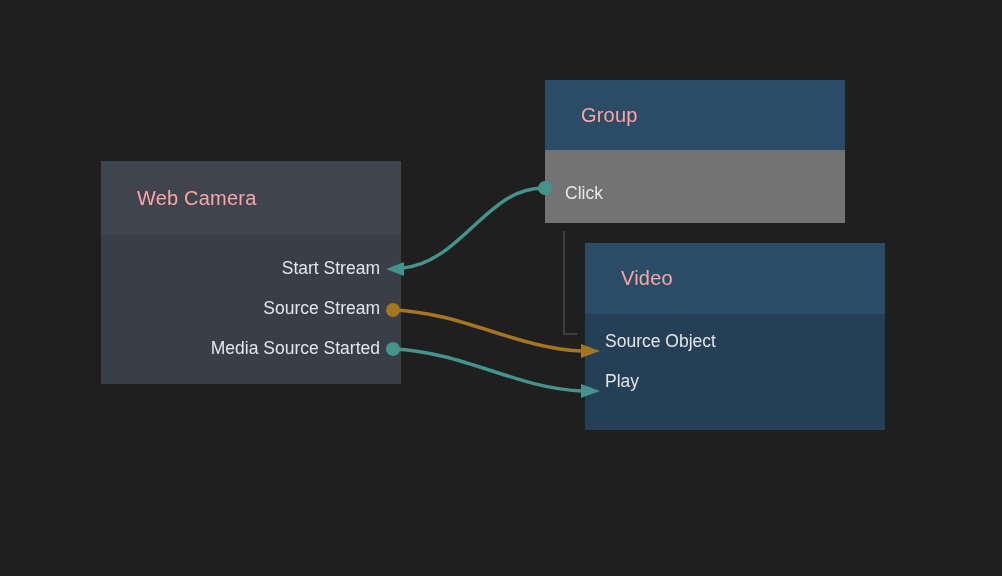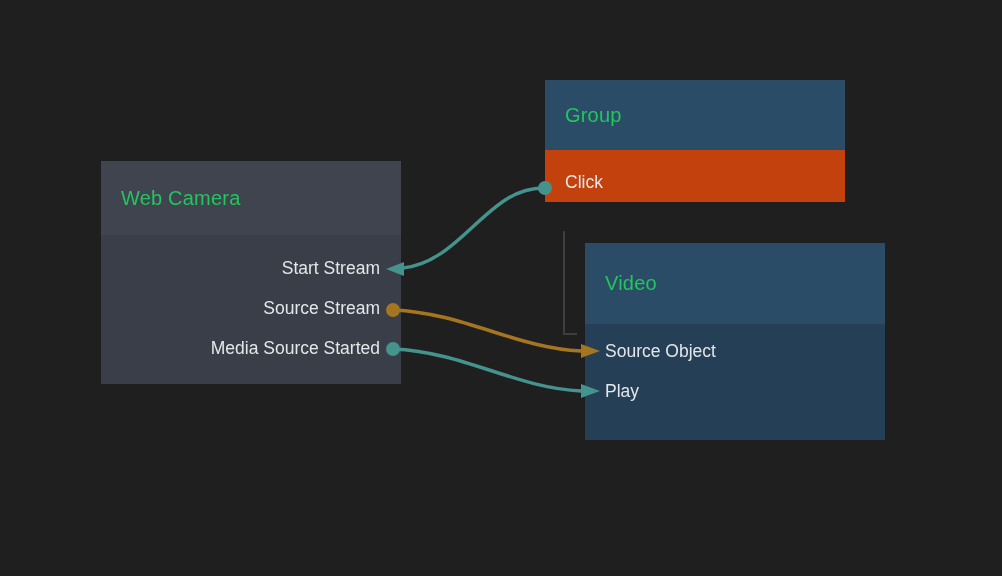--- a/index.html
+++ b/index.html
@@ -17,24 +17,24 @@
     color: #e6e8ea;
   }
   .node {
     position: absolute;
     width: 300px;
     box-sizing: border-box;
   }
   .node-header {
     display: flex;
     align-items: center;
-    padding-left: 20px;
+    padding-left: 36px;
     font-size: 20px;
     letter-spacing: 0.2px;
-    color: #22c55e;
+    color: #fca5a5;
   }
   .node-body {
     box-sizing: border-box;
   }
   .port-row {
     height: 40px;
     display: flex;
     align-items: center;
     font-size: 17.5px;
     color: #e4e6e9;
@@ -49,25 +49,25 @@
   }
 
   
   #node-web-camera { left: 101px; top: 161px; }
   #node-web-camera .node-header { height: 74px; background: #40444f; }
   #node-web-camera .node-body { height: 149px; background: #3a3e49; padding-top: 13px; }
 
   
   #node-group { left: 545px; top: 80px; }
   #node-group .node-header { height: 70px; background: #2b4c67; }
-  #node-group .node-body { height: 52px; background: #c2410c; padding-top: 12px; }
+  #node-group .node-body { height: 73px; background: #737373; padding-top: 23px; }
 
   
   #node-video { left: 585px; top: 243px; }
-  #node-video .node-header { height: 81px; background: #2b4c67; }
+  #node-video .node-header { height: 71px; background: #2b4c67; }
   #node-video .node-body { height: 116px; background: #254056; padding-top: 7px; }
 
   .wires-layer {
     position: absolute;
     left: 0;
     top: 0;
     width: 1002px;
     height: 576px;
     pointer-events: none;
     z-index: 5;

